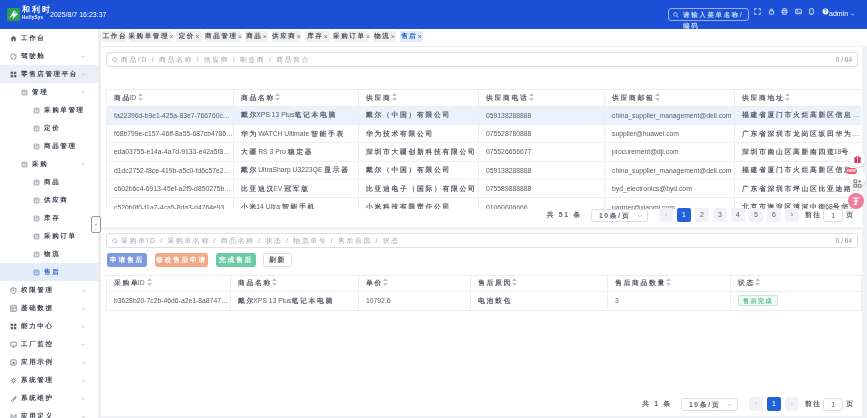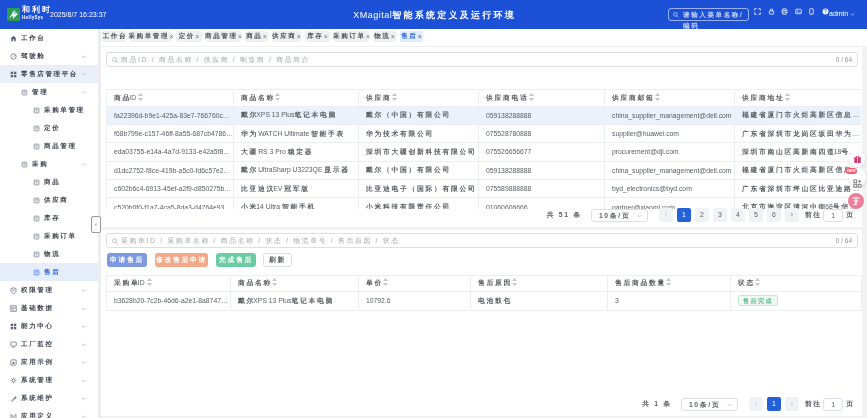--- a/index.html
+++ b/index.html
@@ -62,21 +62,20 @@
   <svg style="position:absolute;left:7px;top:8px;width:13px;height:13px;" viewBox="0 0 13 13">
       <rect width="13" height="13" rx="1.5" fill="#2f9e52"></rect>
       <path d="M2 10.5 L7.2 2 L7.2 6 L11 6 L5.8 11 L5.8 7.5 Z" fill="#fff" opacity=".95"></path>
       <path d="M7.2 2 L11 6 L7.2 6 Z" fill="#7fd7e8"></path>
     </svg>
   <div class="lgt">
       <div class="cn zh">和利时</div>
       <div class="en">HollySys</div>
     </div>
   <div class="htime">2025/8/7 16:23:37</div>
-  <div class="htitle">XMagital<span class="zh">智能系统定义及运行环境</span></div>
   <div class="hsearch"><svg class="mg" viewBox="0 0 10 10">
         <circle cx="4" cy="4" r="3" fill="none" stroke="rgba(255,255,255,.8)" stroke-width="1.2"></circle>
         <line x1="6.3" y1="6.3" x2="8.8" y2="8.8" stroke="rgba(255,255,255,.8)" stroke-width="1.2"></line>
       </svg><span class="zh">请输入菜单名称/编码</span></div>
   <div class="hicons">
       <svg viewBox="0 0 10 10">
         <path d="M1 3.5 V1 H3.5 M6.5 1 H9 V3.5 M9 6.5 V9 H6.5 M3.5 9 H1 V6.5" fill="none" stroke="#fff" stroke-width="1.2"></path>
       </svg>
       <svg viewBox="0 0 10 10">
         <rect x="2" y="4.2" width="6" height="4.6" rx=".6" fill="none" stroke="#fff" stroke-width="1.1"></rect>

